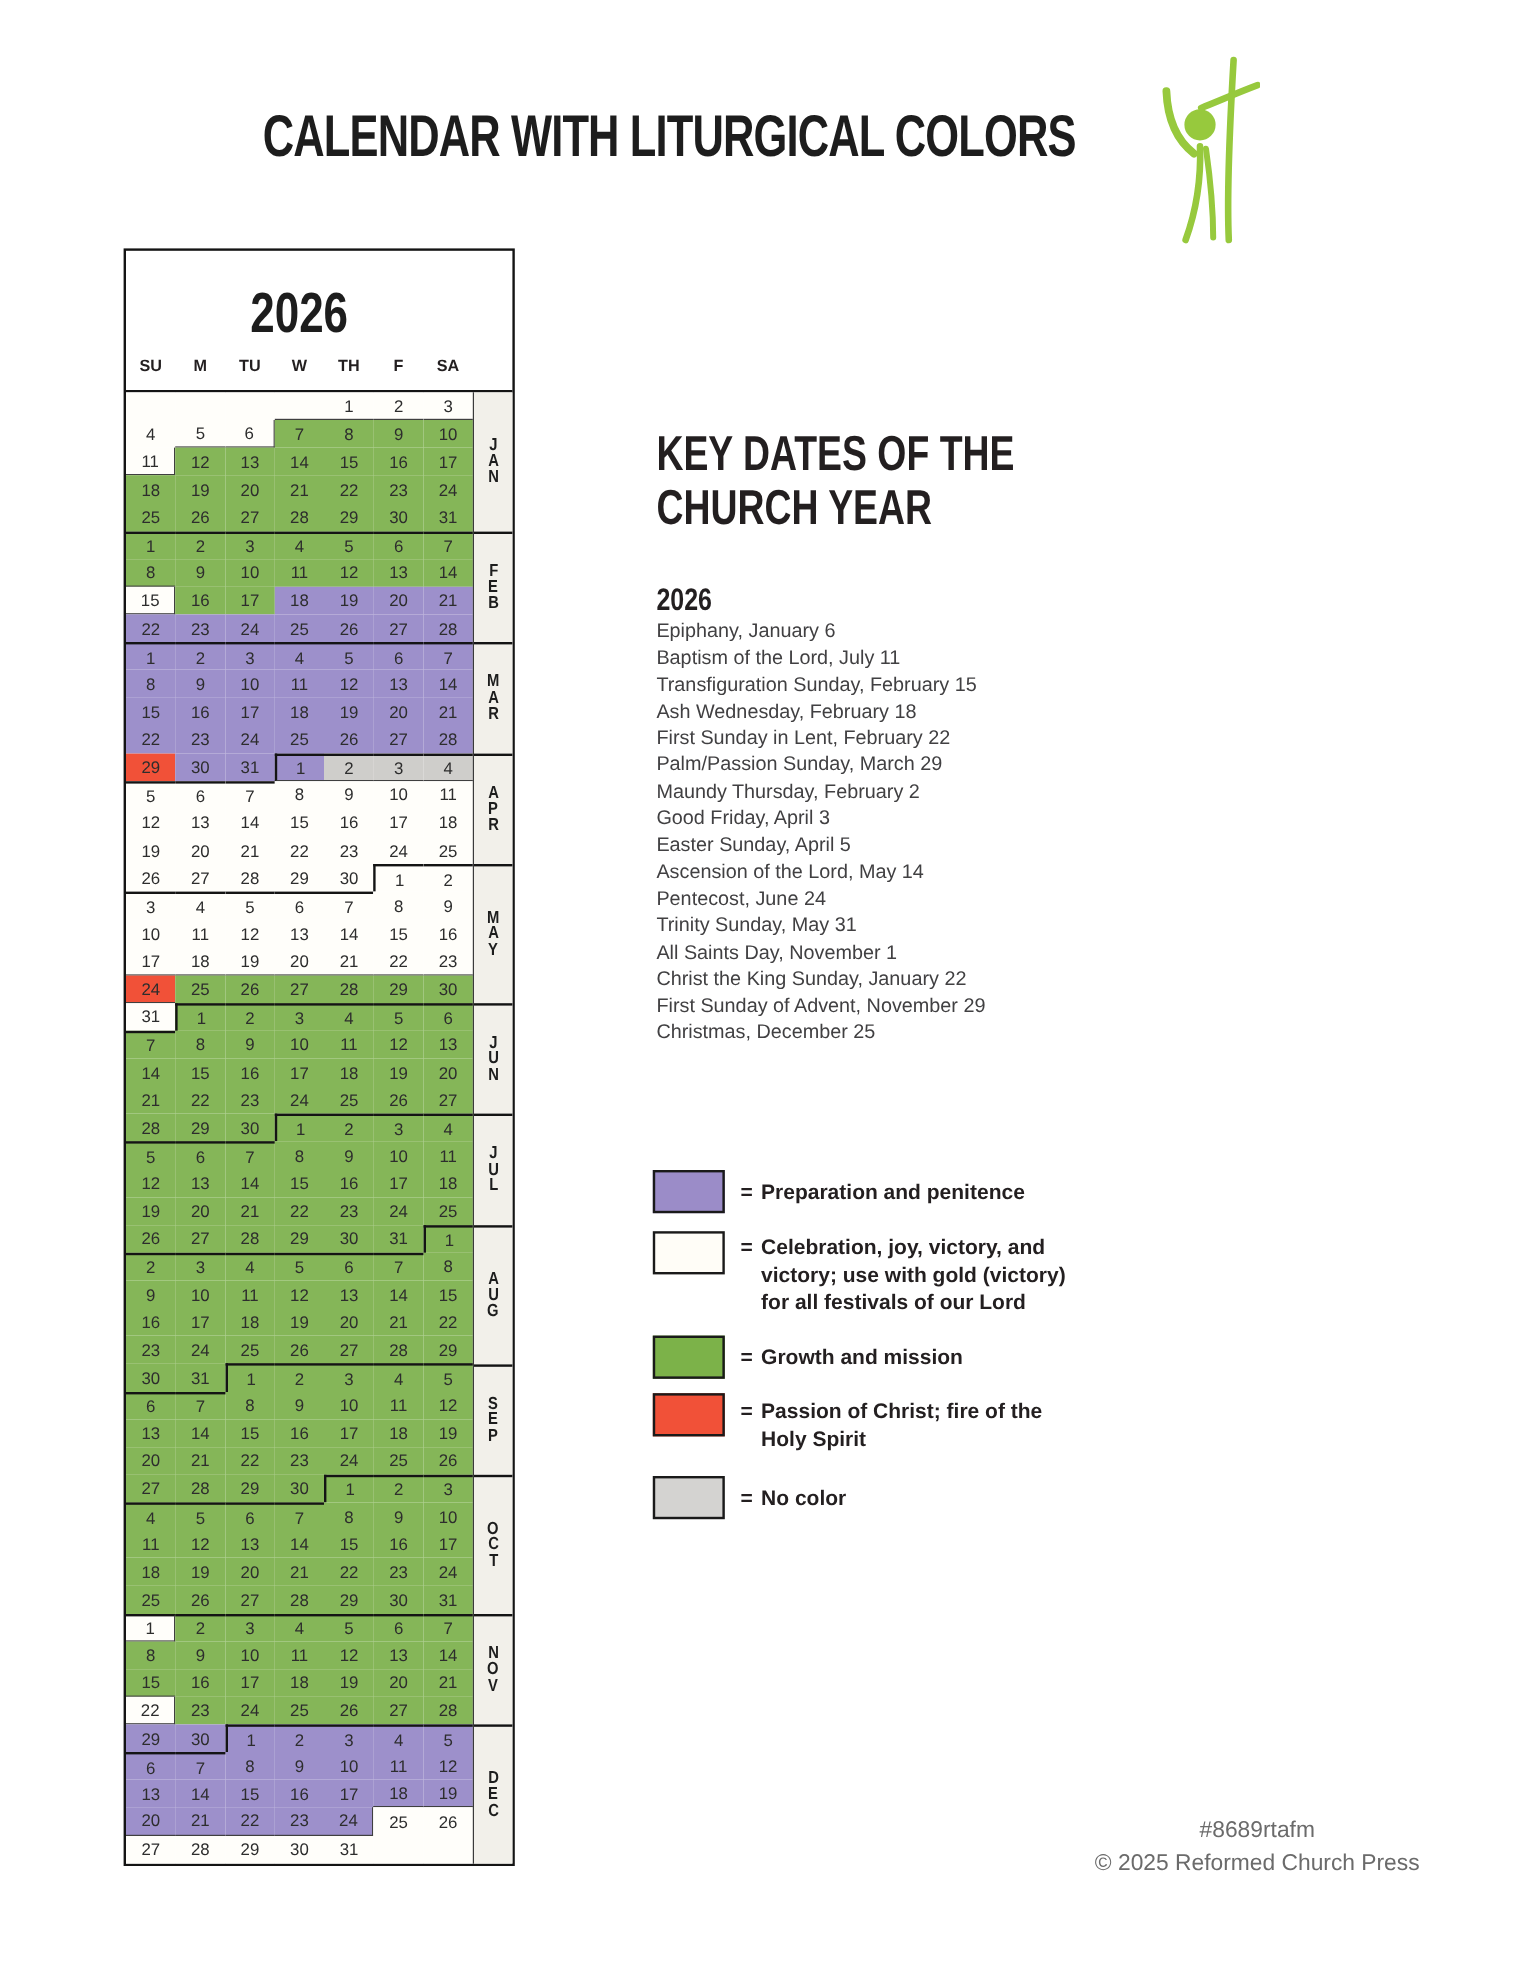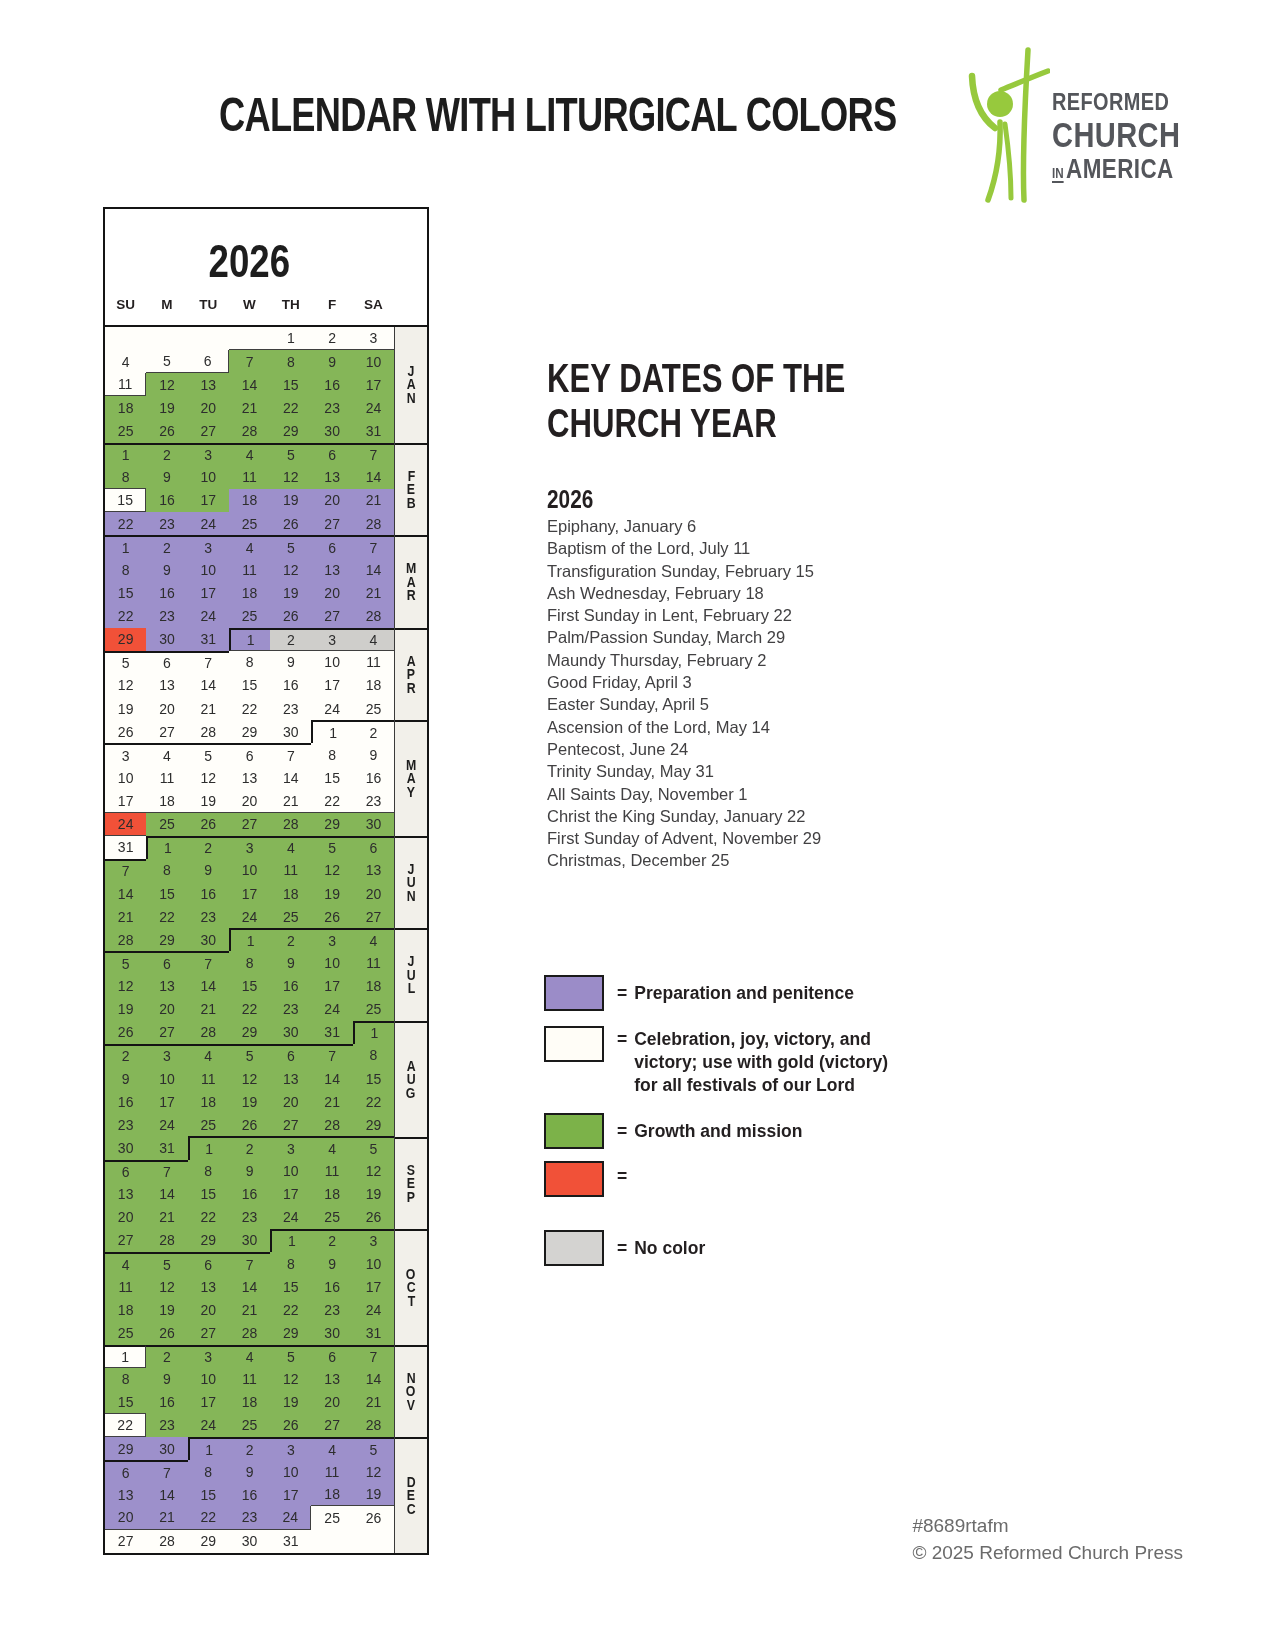--- a/index.html
+++ b/index.html
@@ -37,46 +37,38 @@
   #kd-year{position:absolute;left:547px;top:484px;font-size:26px;font-weight:bold;color:#231f20;transform:scaleX(0.8);transform-origin:left top;}
   #kd-list{position:absolute;left:547px;top:515px;font-size:16.5px;line-height:22.3px;color:#414042;}
 
   
   .lg-row{position:absolute;left:544px;display:flex;align-items:flex-start;}
   .lg-swatch{width:60px;height:36px;border:2px solid #1a1a1a;box-sizing:border-box;flex:0 0 auto;}
   .lg-text{margin-left:13px;display:flex;font-size:17.5px;font-weight:bold;line-height:23px;color:#231f20;}
   .lg-eq{margin-right:7px;}
 
   
-  #footer{position:absolute;right:95px;top:1512px;text-align:left;font-size:19px;line-height:27px;color:#6b6b6b;}
+  #footer{position:absolute;right:95px;top:1512px;text-align:center;font-size:19px;line-height:27px;color:#6b6b6b;}
 </style>
 </head>
 <body>
 
 <div id="page-title">CALENDAR WITH LITURGICAL COLORS</div>
 
 <div id="logo">
   <svg width="92" height="158" viewBox="0 0 92 158">
     <g fill="none" stroke="#97c93d" stroke-linecap="round">
       <path d="M70,4 C67,55 64,110 66,154" stroke-width="5.5"></path>
       <path d="M43,44 C58,38 74,31 90,25" stroke-width="5.5"></path>
       <path d="M14,30 C15,55 24,72 37,82" stroke-width="6.5"></path>
       <path d="M42,76 C43,104 38,132 30,154" stroke-width="5.5"></path>
       <path d="M47,78 C51,106 53,130 53,152" stroke-width="5"></path>
     </g>
     <circle cx="42" cy="58" r="13" fill="#97c93d"></circle>
   </svg>
-  <div id="logo-text">
-    <div class="logo-l1">REFORMED</div>
-    <div class="logo-l2">CHURCH</div>
-    <div class="logo-l3">
-      <span class="logo-in">IN</span>
-      <span class="logo-am">AMERICA</span>
-    </div>
-  </div>
 </div>
 
 <div id="calbox">
   <div id="cal-header">
     <div id="cal-year"><span>2026</span></div>
     <div id="cal-dow">
         <span>SU</span>
         <span>M</span>
         <span>TU</span>
         <span>W</span>
@@ -575,20 +567,24 @@
         <span class="lg-eq">=</span>
         <div>
           <div>Growth and mission</div>
         </div>
       </div>
     </div>
     <div class="lg-row" style="top: 1161px;">
       <div class="lg-swatch" style="background: rgb(241, 81, 56);"></div>
       <div class="lg-text" style="padding-top: 4px;">
         <span class="lg-eq">=</span>
+        <div>
+          <div>Passion of Christ; fire of the</div>
+          <div>Holy Spirit</div>
+        </div>
       </div>
     </div>
     <div class="lg-row" style="top: 1230px;">
       <div class="lg-swatch" style="background: rgb(212, 211, 209);"></div>
       <div class="lg-text" style="padding-top: 7px;">
         <span class="lg-eq">=</span>
         <div>
           <div>No color</div>
         </div>
       </div>

